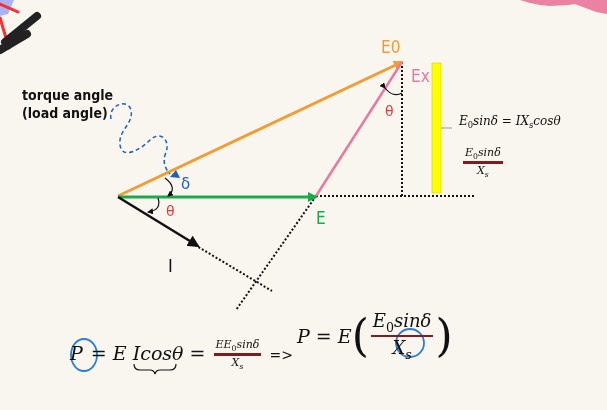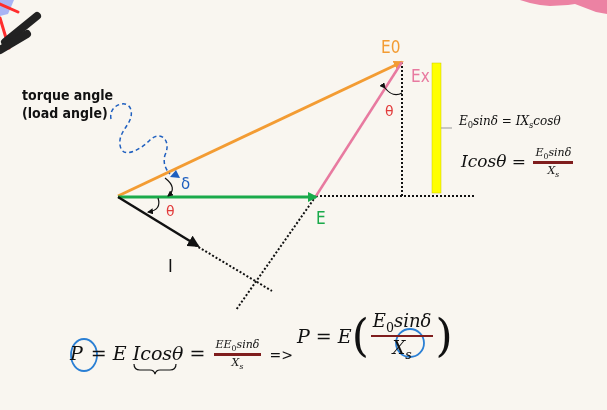--- a/index.html
+++ b/index.html
@@ -97,21 +97,20 @@
   <circle cx="410" cy="343" r="14" fill="none" stroke="#2a7fd4" stroke-width="1.8"></circle>
 
   <path d="M134,364 Q134,370 140,370 L150,370 Q154,370 155,374 Q156,370 160,370 L170,370 Q176,370 176,364" fill="none" stroke="#111" stroke-width="1.2"></path>
 </svg>
 
 <div class="eq" style="left:459px; top:114px; font-size:12px;">
   <span>E</span><sub class="upright">0</sub><span>sinδ = IX</span><sub>s</sub><span>cosθ</span>
 </div>
 
 <div class="eq" style="left:461px; top:146px; font-size:17px;">
-  <span>Icosθ =</span>
   <span class="frac small-frac">
     <span class="num"><span>E</span><sub class="upright">0</sub><span>sinδ</span></span>
     <span class="den"><span>X</span><sub>s</sub></span>
   </span>
 </div>
 
 <div class="eq" style="left:70px; top:338px; font-size:19px;">
   <span>P</span>
   <span style="margin-left:2px">= E</span>
   <span>Icosθ</span>

